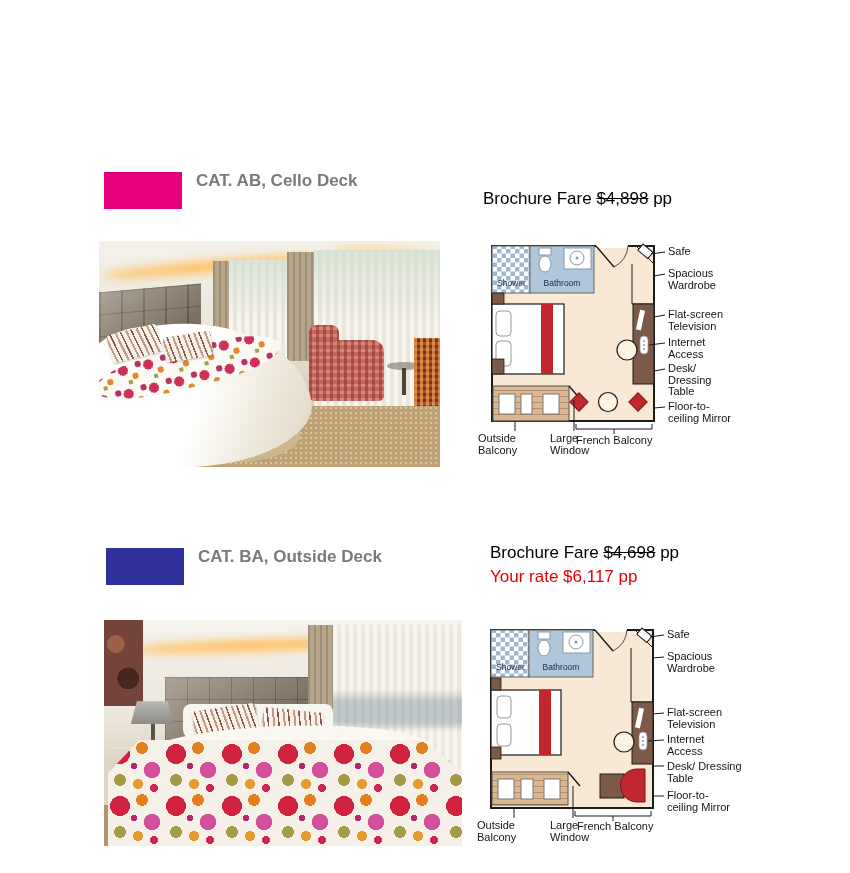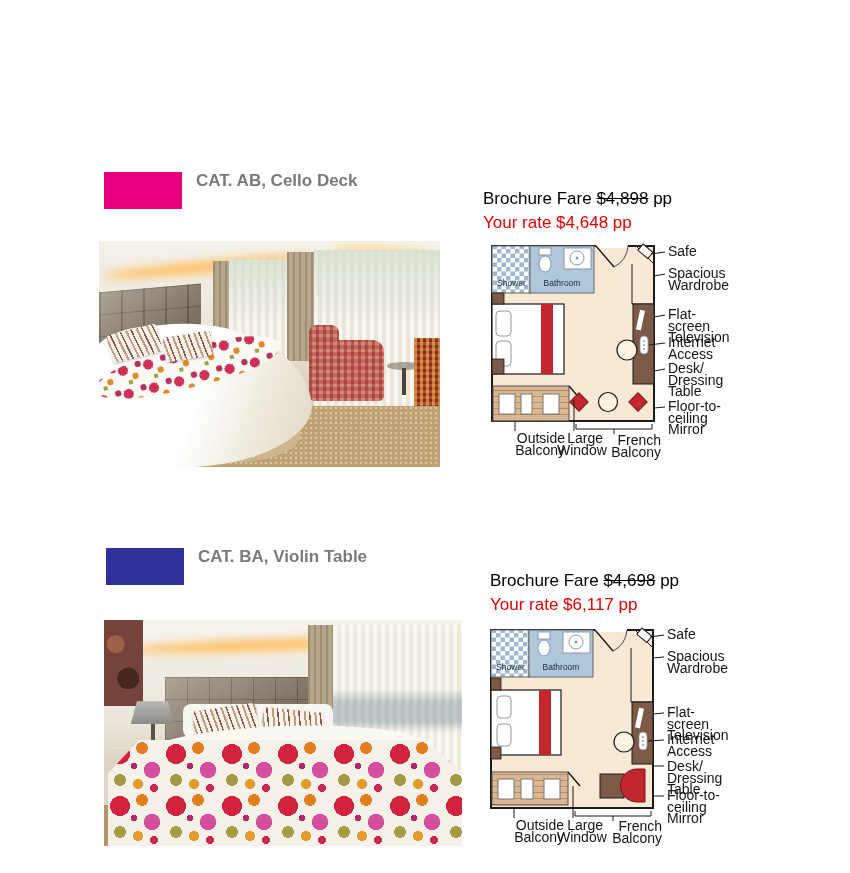--- a/index.html
+++ b/index.html
@@ -125,37 +125,36 @@
       radial-gradient(circle 4px at 46px 48px, #cb2a50 99%, transparent),
       radial-gradient(circle 3px at 26px 26px, #b5276b 99%, transparent);
     background-size:56px 52px; }
   .p2-pillowW { left:22%; top:37%; width:42%; height:15%; background:#f8f6f0; border-radius:8px; }
   .p2-pillow1 { left:25%; top:38.5%; width:18%; height:16%; transform:rotate(-8deg); }
   .p2-pillow2 { left:44%; top:40%; width:17%; height:15%; transform:rotate(6deg); }
 
   
   .plan { position:absolute; }
   .plan svg { position:absolute; left:0; top:0; }
-  .plan-label { position:absolute; font-size:14px; line-height:11.5px; color:#151515;
+  .plan-label { position:absolute; font-size:11px; line-height:11.5px; color:#151515;
                 font-weight:500; letter-spacing:0; }
-  .plan-label.ctr { text-align:right;margin-left:7px; }
+  .plan-label.ctr { text-align:left; }
   .room-label { position:absolute; font-size:8.5px; color:#1c2b3a; text-align:center; }
 </style>
 </head>
 <body>
 
 <div class="swatch" style="left: 104px; top: 172px; background: rgb(230, 0, 126);"></div>
 
 <div class="cat-block" style="left:196px; top:172px;">
   <div>CAT. AB, Cello Deck</div>
 </div>
 
 <div class="fare-block" style="left:483px; top:167px;margin-top:20px;">
   <div><span>Brochure Fare</span>&nbsp;<span class="fare-old">$4,898</span>&nbsp;<span>pp</span></div>
-  <div class="your-rate">Your rate $4,648 pp</div>
 </div>
 
 <div class="photo" style="left:99px; top:241px; width:341px; height:226px;">
   <div class="p1-wall"></div>
   <div class="p1-glow"></div>
   <div class="p1-glow2"></div>
   <div class="p1-headboard hb-grid"></div>
   <div class="p1-drape1 drape"></div>
   <div class="p1-window1 sheer"></div>
   <div class="p1-drape2 drape"></div>
@@ -255,24 +254,24 @@
   <div class="plan-label" style="left:180px; top:123px; width:48px;">Desk/ Dressing Table</div>
   <div class="plan-label" style="left:180px; top:161px; width:72px;">Floor-to-ceiling Mirror</div>
   <div class="plan-label ctr" style="left:-10px; top:193px; width:80px;">Outside Balcony</div>
   <div class="plan-label ctr" style="left:62px; top:193px; width:46px;">Large Window</div>
   <div class="plan-label ctr" style="left:88px; top:195px; width:78px;">French Balcony</div>
 </div>
 
 <div class="swatch" style="left: 106px; top: 548px; background: rgb(49, 49, 155);"></div>
 
 <div class="cat-block" style="left:198px; top:548px;">
-  <div>CAT. BA, Violin Table</div>
-</div>
-
-<div class="fare-block" style="left:490px; top:541px;margin-top:28px;">
+  <div>CAT. BA, Outside Deck</div>
+</div>
+
+<div class="fare-block" style="left:490px; top:541px;">
   <div><span>Brochure Fare</span>&nbsp;<span class="fare-old">$4,698</span>&nbsp;<span>pp</span></div>
   <div class="your-rate">Your rate $6,117 pp</div>
 </div>
 
 <div class="photo" style="left:104px; top:620px; width:358px; height:226px;">
   <div class="p2-wall"></div>
   <div class="p2-glow"></div>
   <div class="p2-art"></div>
   <div class="p2-headboard hb-grid"></div>
   <div class="p2-lampshade"></div>

